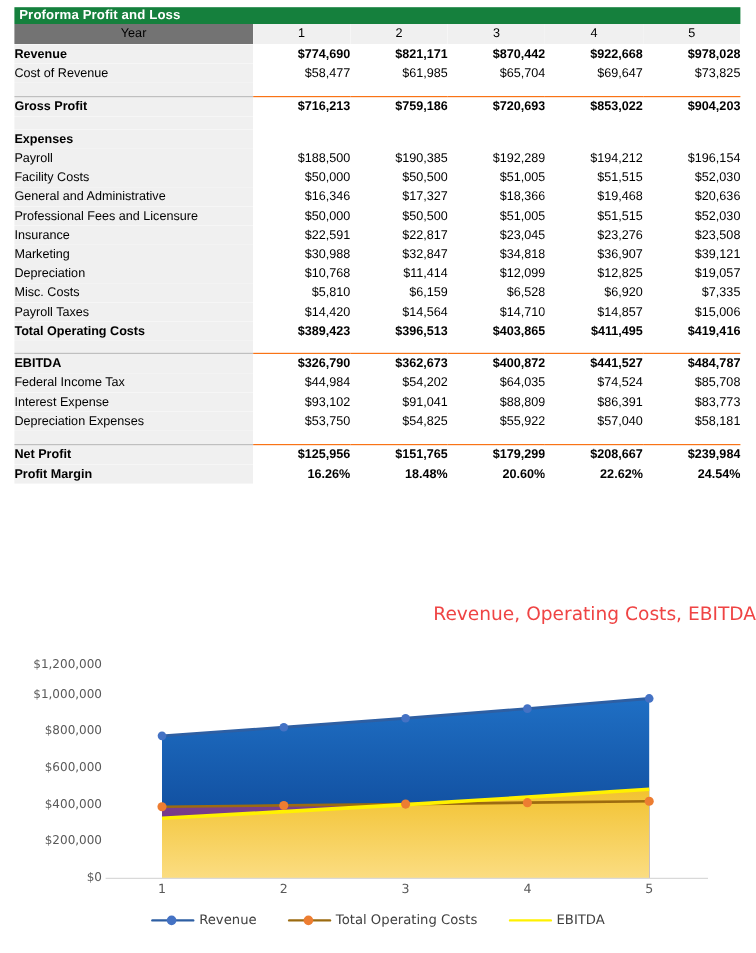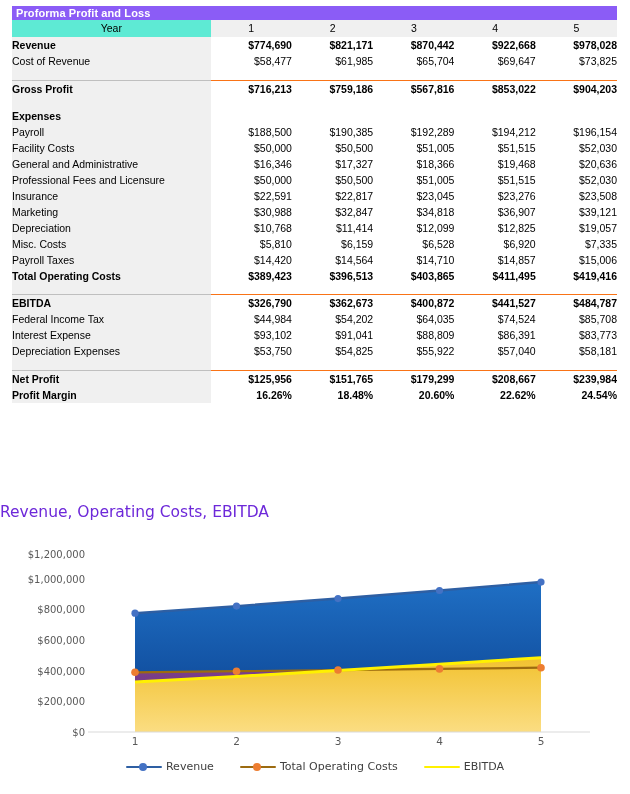--- a/index.html
+++ b/index.html
@@ -17,21 +17,21 @@
   }
 
   
   .sheet {
     position: absolute;
     left: 12px;
     top: 6px;
     width: 605px;
   }
   .title-bar {
-    background: #8b5cf6;
+    background: #15803d;
     color: #ffffff;
     font-size: 11px;
     font-weight: bold;
     height: 14px;
     line-height: 14px;
     padding-left: 4px;
     box-sizing: border-box;
     letter-spacing: 0.1px;
   }
   table.pl {
@@ -57,21 +57,21 @@
   td.num {
     width: 81px;
     text-align: right;
     padding-right: 6px;
     box-sizing: border-box;
     background: #ffffff;
   }
   tr.hdr td.lbl {
     text-align: center;
     padding-left: 0;
-    background: #5eead4;
+    background: #737373;
   }
   tr.hdr td.num {
     text-align: center;
     padding-right: 0;
     background: #f0f0f0;
   }
   tr.hdr td { height: 17px; line-height: 17px; }
   .b { font-weight: bold; }
   tr.spacer td { height: 11px; line-height: 11px; }
   tr.topline td { border-top: 1px solid #f97316; }
@@ -83,23 +83,23 @@
     left: 0;
     top: 495px;
     width: 630px;
     height: 299px;
   }
   .chart-title {
     position: absolute;
     left: 0;
     top: 8px;
     width: 630px;
-    text-align: left;
+    text-align: right;
     font-size: 15.5px;
-    color: #6d28d9;
+    color: #ef4444;
     font-family: "DejaVu Sans", sans-serif;
   }
   .ylab {
     position: absolute;
     right: 545px;   
     text-align: right;
     font-size: 10px;
     color: #595959;
     font-family: "DejaVu Sans", sans-serif;
     white-space: nowrap;
@@ -182,21 +182,21 @@
           <td class="num"></td>
           <td class="num"></td>
           <td class="num"></td>
           <td class="num"></td>
           <td class="num"></td>
         </tr>
         <tr class="topline">
           <td class="lbl b">Gross Profit</td>
           <td class="num b">$716,213</td>
           <td class="num b">$759,186</td>
-          <td class="num b">$567,816</td>
+          <td class="num b">$720,693</td>
           <td class="num b">$853,022</td>
           <td class="num b">$904,203</td>
         </tr>
         <tr class="spacer">
           <td class="lbl"></td>
           <td class="num"></td>
           <td class="num"></td>
           <td class="num"></td>
           <td class="num"></td>
           <td class="num"></td>

